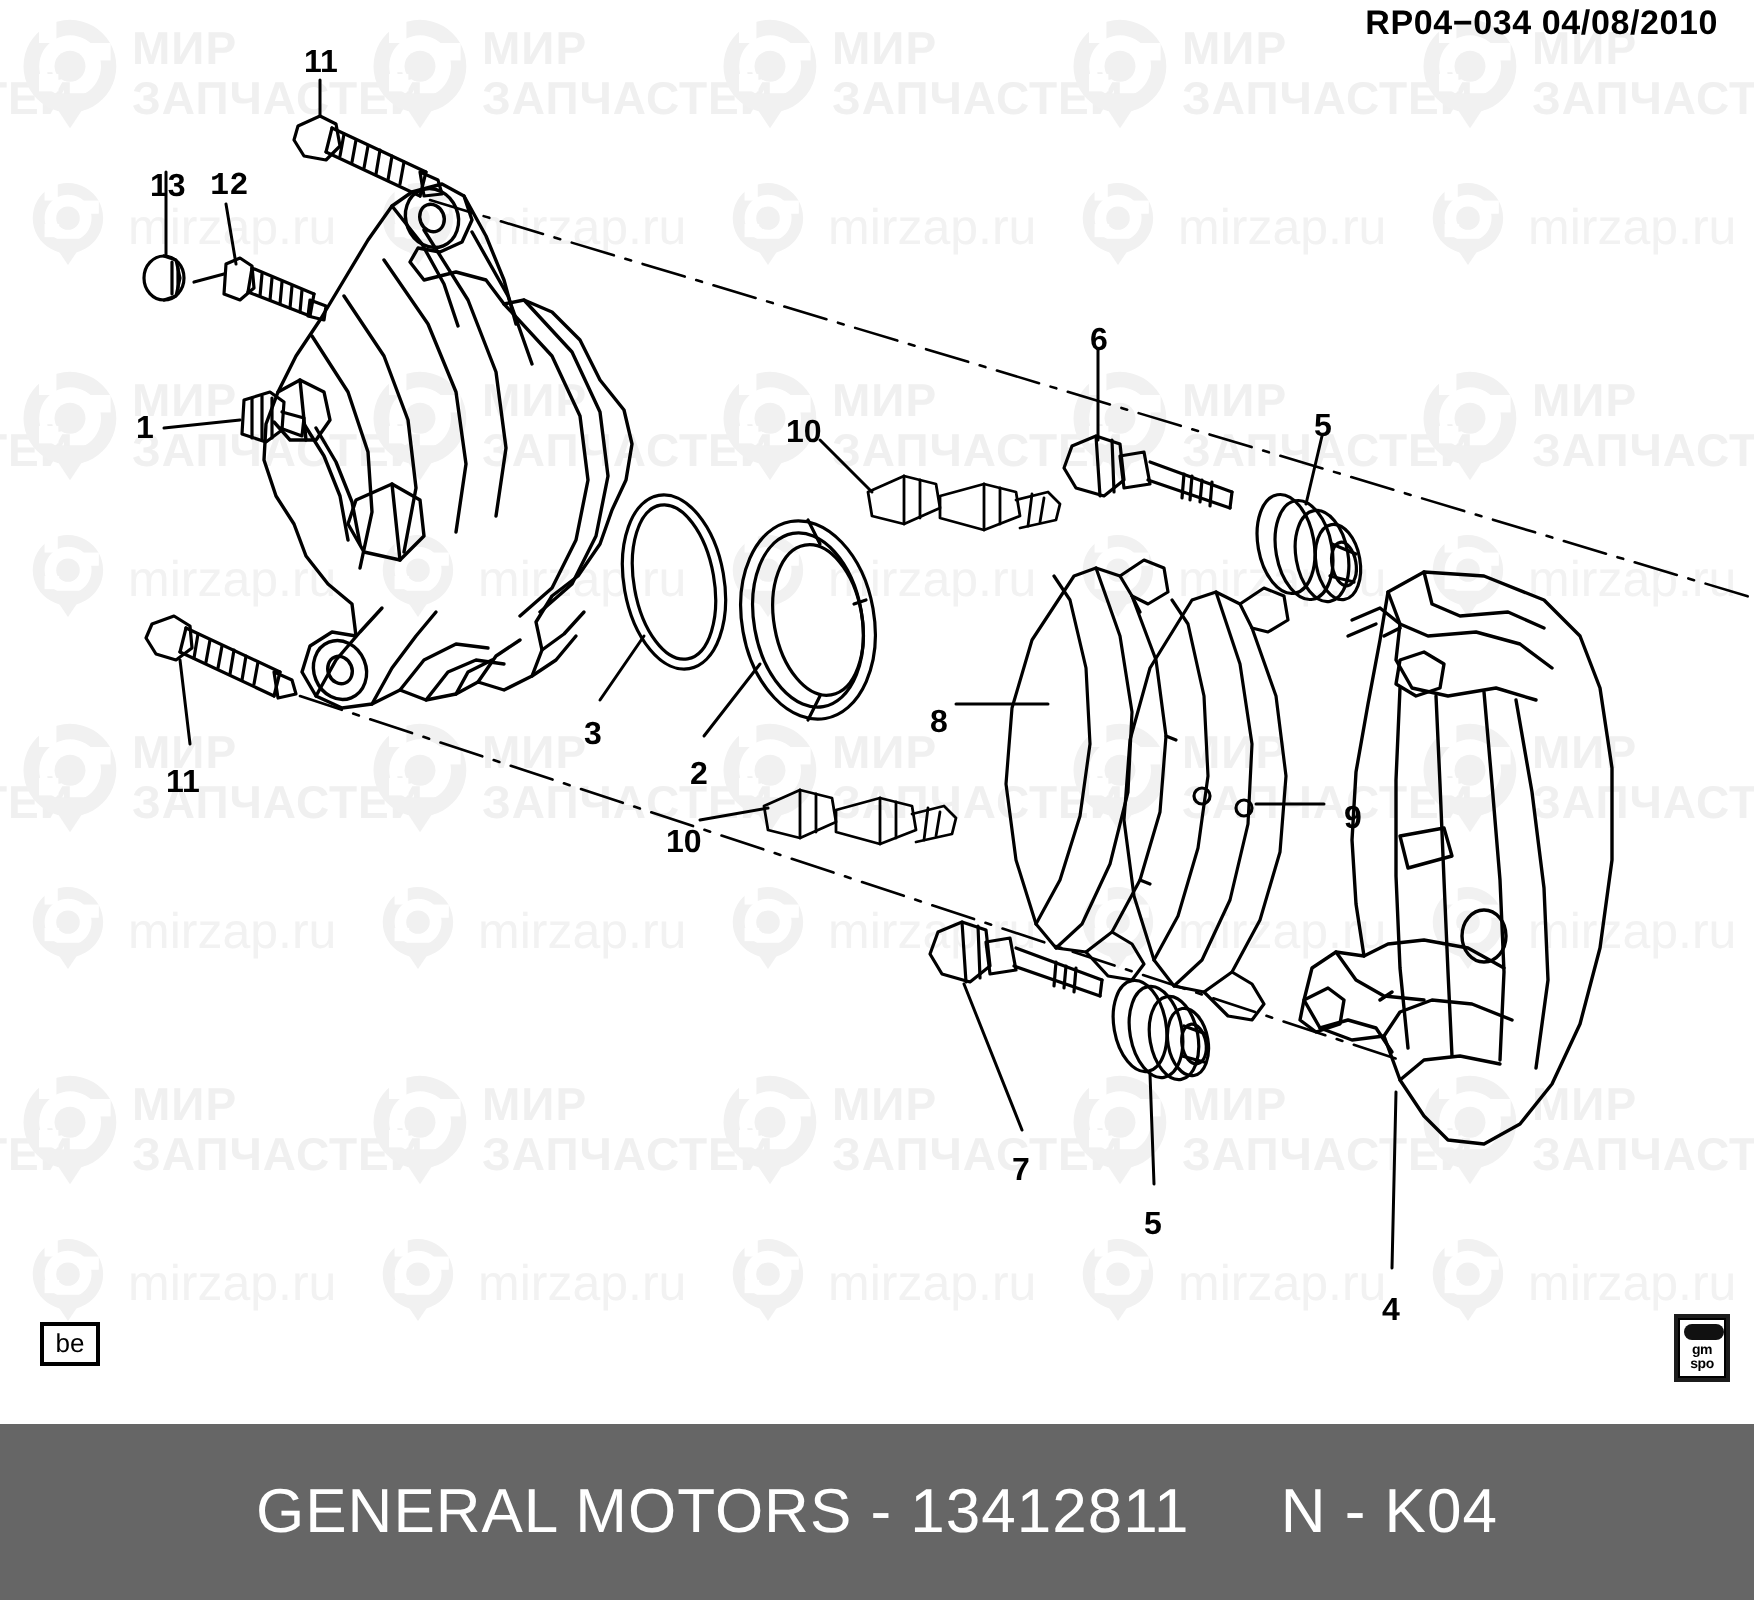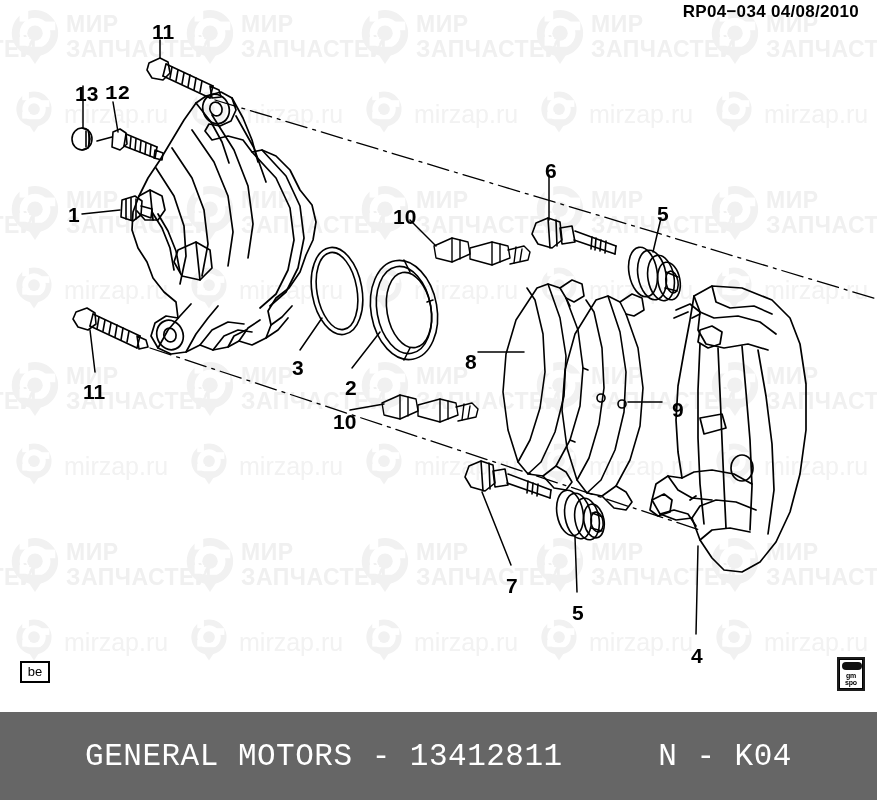--- a/index.html
+++ b/index.html
@@ -80,21 +80,21 @@
     font-weight: bold;
     color: #000;
     letter-spacing: 0.3px;
     white-space: nowrap;
   }
 
   
   .callout {
     position: absolute;
     z-index: 5;
-    font-size: 21px;
+    font-size: 16px;
     font-weight: bold;
     color: #000;
     line-height: 19px;
     white-space: nowrap;
   }
 
   
   #be-badge {
     position: absolute;
     left: 20px;
@@ -161,21 +161,21 @@
     display: flex;
     align-items: center;
     justify-content: center;
   }
   #footer-text {
     color: #ffffff;
     font-size: 31px;
     font-weight: normal;
     letter-spacing: 0.5px;
     white-space: pre;
-    font-family: Liberation Mono, monospace;
+    font-family: Liberation Sans, sans-serif;
   }
 </style>
 </head>
 <body>
 
 <div id="page">
 
   <div id="watermarks">
       <div class="wm-cell" style="left: -169px; top: -172px;"></div>
       <div class="wm-cell" style="left: 6px; top: -172px;"></div>

